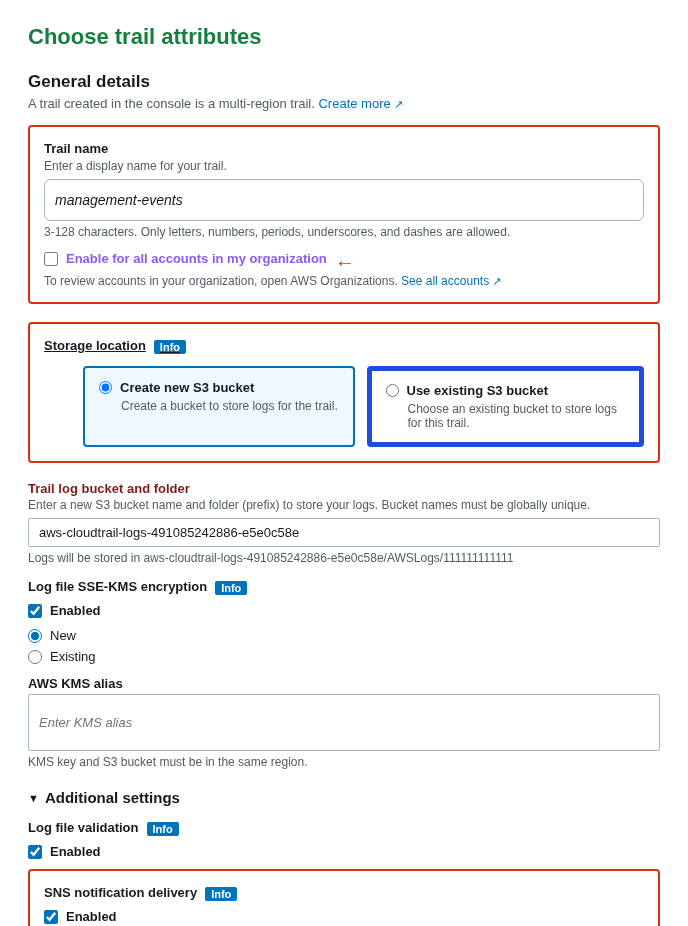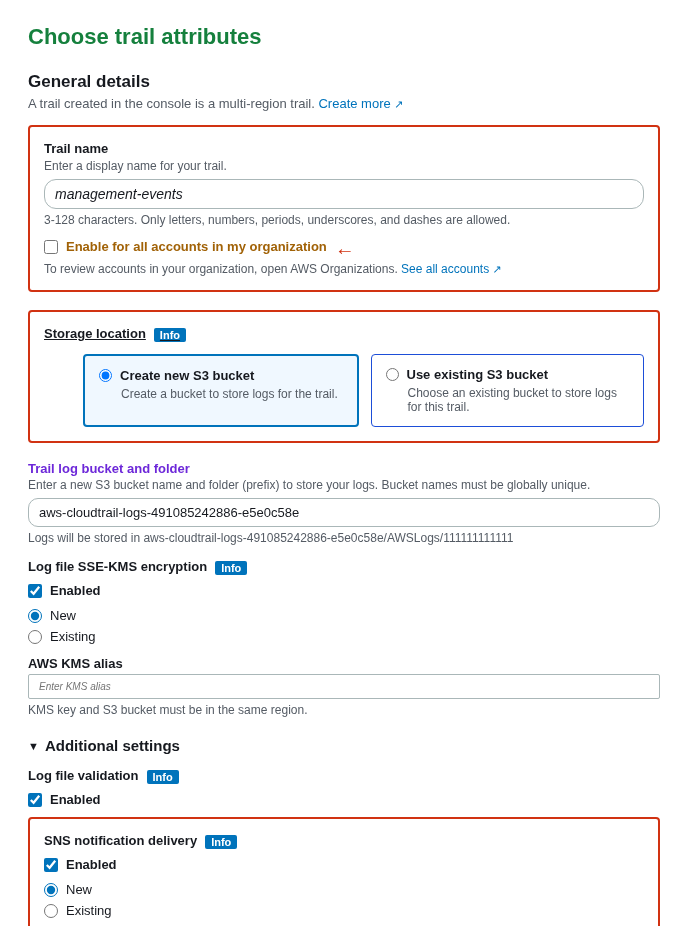--- a/index.html
+++ b/index.html
@@ -54,26 +54,26 @@
       color: #16191f;
       margin-bottom: 3px;
     }
     .field-hint {
       font-size: 12px;
       color: #545b64;
       margin-bottom: 6px;
     }
     .text-input {
       width: 100%;
-      padding: 6px 10px;
+      padding: 12px 10px;
       font-size: 14px;
       font-style: italic;
       color: #16191f;
       border: 1px solid #aab7b8;
-      border-radius: 12px;
+      border-radius: 6px;
       outline: none;
       background: #fff;
     }
     .input-constraint {
       font-size: 12px;
       color: #545b64;
       margin-top: 4px;
       margin-bottom: 10px;
     }
     .checkbox-row {
@@ -83,21 +83,21 @@
       margin-bottom: 4px;
     }
     .checkbox-row input[type="checkbox"] {
       width: 14px;
       height: 14px;
       cursor: pointer;
     }
     .checkbox-label {
       font-size: 13px;
       font-weight: 600;
-      color: #a16207;
+      color: #8b5cf6;
     }
     .org-hint {
       font-size: 12px;
       color: #545b64;
       margin-top: 2px;
     }
     .org-hint a {
       color: #0073bb;
       text-decoration: none;
     }
@@ -124,21 +124,21 @@
       padding: 1px 6px;
       cursor: pointer;
     }
     .radio-cards {
       display: flex;
       gap: 12px;
       padding-left: 39px;
     }
     .radio-card {
       flex: 1;
-      border: 1px solid #1d4ed8;
+      border: 5px solid #1d4ed8;
       border-radius: 4px;
       padding: 12px 14px;
       cursor: pointer;
       background: #fff;
     }
     .radio-card.selected {
       border: 2px solid #0073bb;
       background: #f0f8ff;
     }
     .radio-card-top {
@@ -153,36 +153,36 @@
       color: #16191f;
     }
     .radio-card-desc {
       font-size: 12px;
       color: #545b64;
       margin-left: 22px;
     }
     .section-label {
       font-size: 13px;
       font-weight: 700;
-      color: #6d28d9;
+      color: #7f1d1d;
       margin-bottom: 2px;
       margin-top: 14px;
     }
     .section-desc {
       font-size: 12px;
       color: #545b64;
       margin-bottom: 6px;
     }
     .field-value-input {
       width: 100%;
       padding: 6px 10px;
       font-size: 13px;
       color: #16191f;
       border: 1px solid #aab7b8;
-      border-radius: 10px;
+      border-radius: 2px;
       outline: none;
       background: #fff;
     }
     .logs-path {
       font-size: 12px;
       color: #545b64;
       margin-top: 4px;
       margin-bottom: 14px;
     }
     .sse-header {
@@ -201,22 +201,22 @@
       width: 14px;
       height: 14px;
       cursor: pointer;
     }
     .radio-label {
       font-size: 13px;
       color: #16191f;
     }
     .kms-alias-input {
       width: 100%;
-      padding: 6px 10px;
-      font-size: 10px;
+      padding: 20px 10px;
+      font-size: 13px;
       font-style: italic;
       color: #aab7b8;
       border: 1px solid #aab7b8;
       border-radius: 2px;
       outline: none;
       background: #fff;
       margin-bottom: 4px;
     }
     .kms-hint {
       font-size: 12px;

